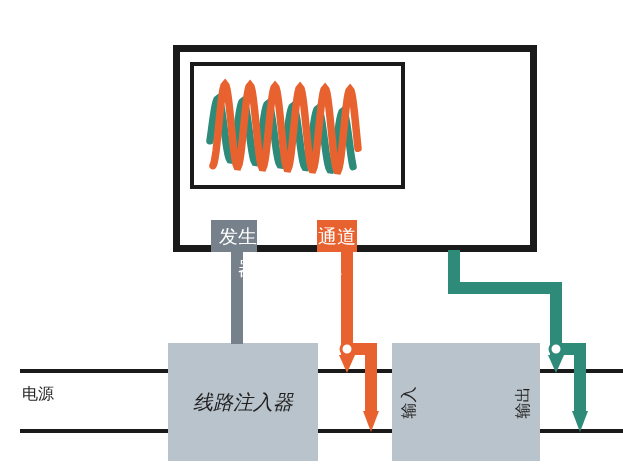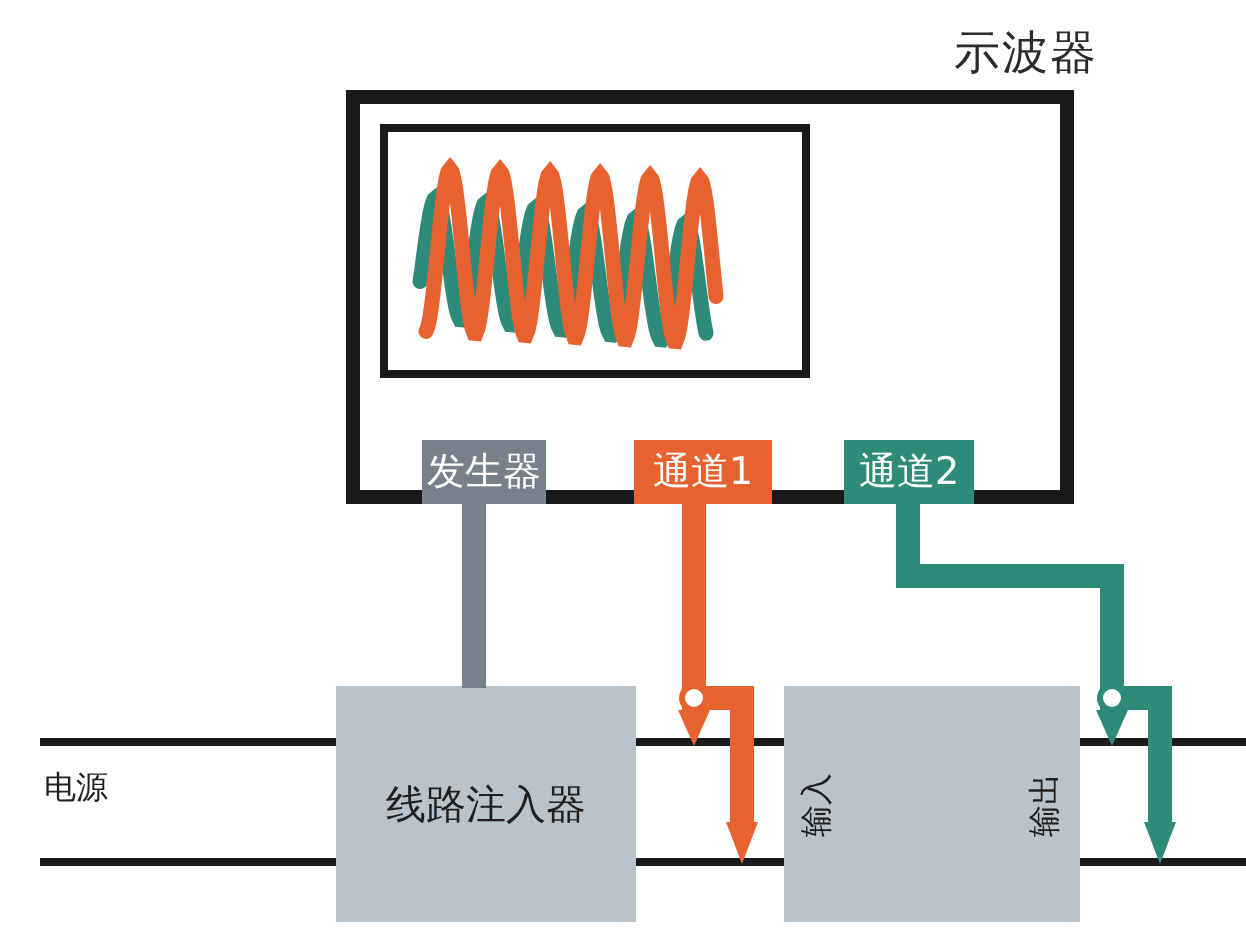--- a/index.html
+++ b/index.html
@@ -16,49 +16,48 @@
   #scope-screen{left:190px;top:62px;width:215px;height:127px;border:4px solid #1a1a1a;
     box-sizing:border-box;background:#ffffff;z-index:2;}
   #wave-svg{position:absolute;left:-4px;top:-4px;}
   
   .rail{left:20px;width:603px;height:4px;background:#1a1a1a;z-index:1;}
   #rail-top{top:369px;}
   #rail-bottom{top:429px;}
   
   .eq-box{background:#b9c3cb;z-index:2;display:flex;align-items:center;justify-content:center;
     font-size:20px;color:#1f1f1f;}
-  #injector-box{left:168px;top:343px;width:150px;height:118px;}
+  #injector-box{left:168px;top:343px;width:150px;height:118px;font-style:italic;}
   #regulator-box{left:392px;top:343px;width:148px;height:118px;}
   .side-label{position:absolute;top:0;height:100%;width:30px;display:flex;
     align-items:center;justify-content:center;}
   .side-label span{transform:rotate(-90deg);white-space:nowrap;font-size:16px;display:block;}
   #regulator-input{left:2px;}
   #regulator-output{right:2px;}
   
   #power-label{left:22px;top:384px;font-size:16px;}
   
   .tab{top:220px;height:32px;line-height:32px;text-align:center;color:#ffffff;
     font-size:19px;z-index:5;}
-  #tab-generator{left:211px;width:62px;background:#76818c;}
-  #tab-channel1{left:317px;width:69px;background:#e8622f;}
+  #tab-generator{left:211px;width:46px;background:#76818c;text-align:right;}
+  #tab-channel1{left:317px;width:40px;background:#e8622f;}
   #tab-channel2{left:422px;width:65px;background:#2e8b79;}
   
   #probe-svg{left:0;top:0;z-index:4;}
   .gray-fill{fill:#76818c;}
   .orange-fill{fill:#e8622f;}
   .teal-fill{fill:#2e8b79;}
   .ring-orange{fill:#ffffff;stroke:#e8622f;stroke-width:3;}
   .ring-teal{fill:#ffffff;stroke:#2e8b79;stroke-width:3;}
 </style>
 </head>
 <body>
 
 <div id="canvas">
 
-  <div class="abs" id="scope-title">示波器</div>
 
   <div class="abs" id="scope-box"></div>
 
   <div class="abs" id="scope-screen">
     <svg id="wave-svg" width="215" height="127" viewBox="0 0 215 127">
         <polyline points="20.0,78.8 21.0,71.7 22.0,64.3 23.0,57.0 24.0,50.3 25.0,44.6 26.0,40.3 27.0,37.6 28.0,36.8 29.0,37.8 30.0,40.7 31.0,45.2 32.0,51.1 33.0,58.0 34.0,65.5 35.0,73.1 36.0,80.4 37.0,86.8 38.0,92.1 39.0,95.8 40.0,97.8 41.0,97.9 42.0,96.1 43.0,92.6 44.0,87.5 45.0,81.3 46.0,74.2 47.0,66.8 48.0,59.5 49.0,52.8 50.0,47.1 51.0,42.8 52.0,40.1 53.0,39.3 54.0,40.3 55.0,43.2 56.0,47.7 57.0,53.6 58.0,60.5 59.0,68.0 60.0,75.6 61.0,82.9 62.0,89.3 63.0,94.6 64.0,98.3 65.0,100.3 66.0,100.4 67.0,98.6 68.0,95.1 69.0,90.0 70.0,83.8 71.0,76.7 72.0,69.3 73.0,62.0 74.0,55.3 75.0,49.6 76.0,45.3 77.0,42.6 78.0,41.8 79.0,42.8 80.0,45.7 81.0,50.2 82.0,56.1 83.0,63.0 84.0,70.5 85.0,78.1 86.0,85.4 87.0,91.8 88.0,97.1 89.0,100.8 90.0,102.8 91.0,102.9 92.0,101.1 93.0,97.6 94.0,92.5 95.0,86.3 96.0,79.2 97.0,71.8 98.0,64.5 99.0,57.8 100.0,52.1 101.0,47.8 102.0,45.1 103.0,44.3 104.0,45.3 105.0,48.2 106.0,52.7 107.0,58.6 108.0,65.5 109.0,73.0 110.0,80.6 111.0,87.9 112.0,94.3 113.0,99.6 114.0,103.3 115.0,105.3 116.0,105.4 117.0,103.6 118.0,100.1 119.0,95.0 120.0,88.8 121.0,81.7 122.0,74.3 123.0,67.0 124.0,60.3 125.0,54.6 126.0,50.3 127.0,47.6 128.0,46.8 129.0,47.8 130.0,50.7 131.0,55.2 132.0,61.1 133.0,68.0 134.0,75.5 135.0,83.1 136.0,90.4 137.0,96.8 138.0,102.1 139.0,105.8 140.0,107.8 141.0,107.9 142.0,106.1 143.0,102.6 144.0,97.5 145.0,91.3 146.0,84.2 147.0,76.8 148.0,69.5 149.0,62.8 150.0,57.1 151.0,52.8 152.0,50.1 153.0,49.3 154.0,50.3 155.0,53.2 156.0,57.7 157.0,63.6 158.0,70.5 159.0,78.0 160.0,85.6 161.0,92.9 162.0,99.3 163.0,104.6" fill="none" stroke="#2e8b79" stroke-width="7.5" stroke-linecap="round"></polyline>
         <polyline points="23.0,103.7 24.0,101.2 25.0,96.2 26.0,89.3 27.0,80.6 28.0,70.9 29.0,60.7 30.0,50.6 31.0,41.4 32.0,33.5 33.0,27.5 34.0,23.7 35.0,22.5 36.0,23.8 37.0,27.6 38.0,33.7 39.0,41.7 40.0,51.0 41.0,61.1 42.0,71.4 43.0,81.3 44.0,90.0 45.0,97.0 46.0,102.0 47.0,104.6 48.0,104.7 49.0,102.2 50.0,97.2 51.0,90.3 52.0,81.6 53.0,71.9 54.0,61.7 55.0,51.6 56.0,42.4 57.0,34.5 58.0,28.5 59.0,24.7 60.0,23.5 61.0,24.8 62.0,28.6 63.0,34.7 64.0,42.7 65.0,52.0 66.0,62.1 67.0,72.4 68.0,82.3 69.0,91.0 70.0,98.0 71.0,103.0 72.0,105.6 73.0,105.7 74.0,103.2 75.0,98.2 76.0,91.3 77.0,82.6 78.0,72.9 79.0,62.7 80.0,52.6 81.0,43.4 82.0,35.5 83.0,29.5 84.0,25.7 85.0,24.5 86.0,25.8 87.0,29.6 88.0,35.7 89.0,43.7 90.0,53.0 91.0,63.1 92.0,73.4 93.0,83.3 94.0,92.0 95.0,99.0 96.0,104.0 97.0,106.6 98.0,106.7 99.0,104.2 100.0,99.2 101.0,92.3 102.0,83.6 103.0,73.9 104.0,63.7 105.0,53.6 106.0,44.4 107.0,36.5 108.0,30.5 109.0,26.7 110.0,25.5 111.0,26.8 112.0,30.6 113.0,36.7 114.0,44.7 115.0,54.0 116.0,64.1 117.0,74.4 118.0,84.3 119.0,93.0 120.0,100.0 121.0,105.0 122.0,107.6 123.0,107.7 124.0,105.2 125.0,100.2 126.0,93.3 127.0,84.6 128.0,74.9 129.0,64.7 130.0,54.6 131.0,45.4 132.0,37.5 133.0,31.5 134.0,27.7 135.0,26.5 136.0,27.8 137.0,31.6 138.0,37.7 139.0,45.7 140.0,55.0 141.0,65.1 142.0,75.4 143.0,85.3 144.0,94.0 145.0,101.0 146.0,106.0 147.0,108.6 148.0,108.7 149.0,106.2 150.0,101.2 151.0,94.3 152.0,85.6 153.0,75.9 154.0,65.7 155.0,55.6 156.0,46.4 157.0,38.5 158.0,32.5 159.0,28.7 160.0,27.5 161.0,28.8 162.0,32.6 163.0,38.7 164.0,46.7 165.0,56.0 166.0,66.1 167.0,76.4 168.0,86.3" fill="none" stroke="#e8622f" stroke-width="7.5" stroke-linecap="round"></polyline>
       </svg>
   </div>
 
@@ -104,15 +103,14 @@
       <rect class="teal-fill" x="556" y="343" width="30" height="12"></rect>
       <rect class="teal-fill" x="574" y="343" width="12" height="70"></rect>
       <polygon class="teal-fill" points="548,355 564,355 556,373"></polygon>
       <polygon class="teal-fill" points="572,411 588,411 580,432"></polygon>
       <circle class="ring-teal" cx="556" cy="349" r="6"></circle>
     </g>
   </svg>
 
   <div class="abs tab" id="tab-generator">发生器</div>
   <div class="abs tab" id="tab-channel1">通道1</div>
-  <div class="abs tab" id="tab-channel2">通道2</div>
 
 </div>
 
 </body></html>

